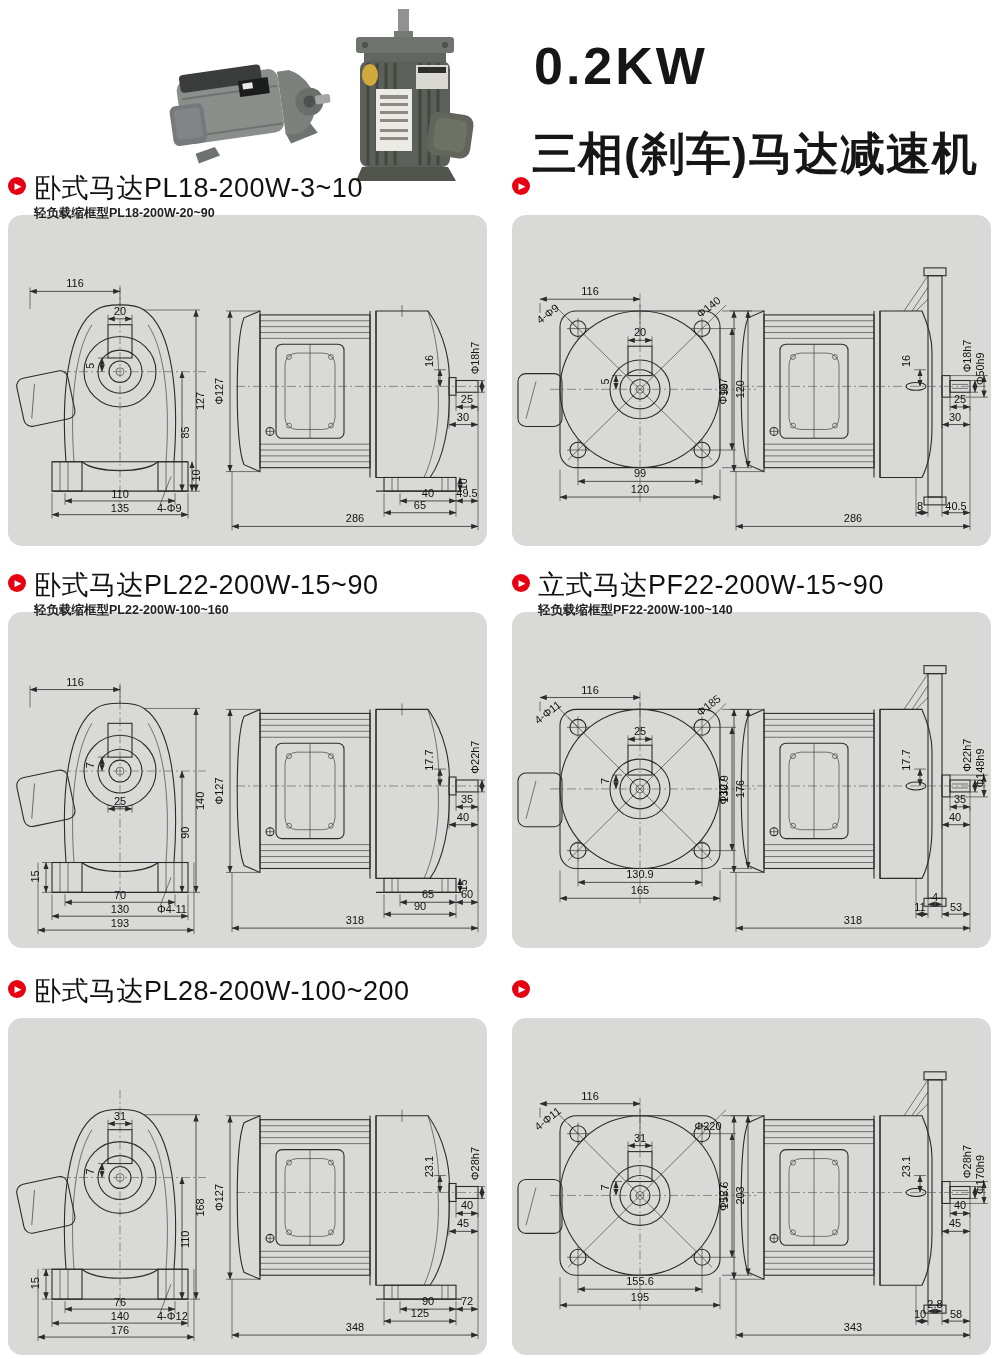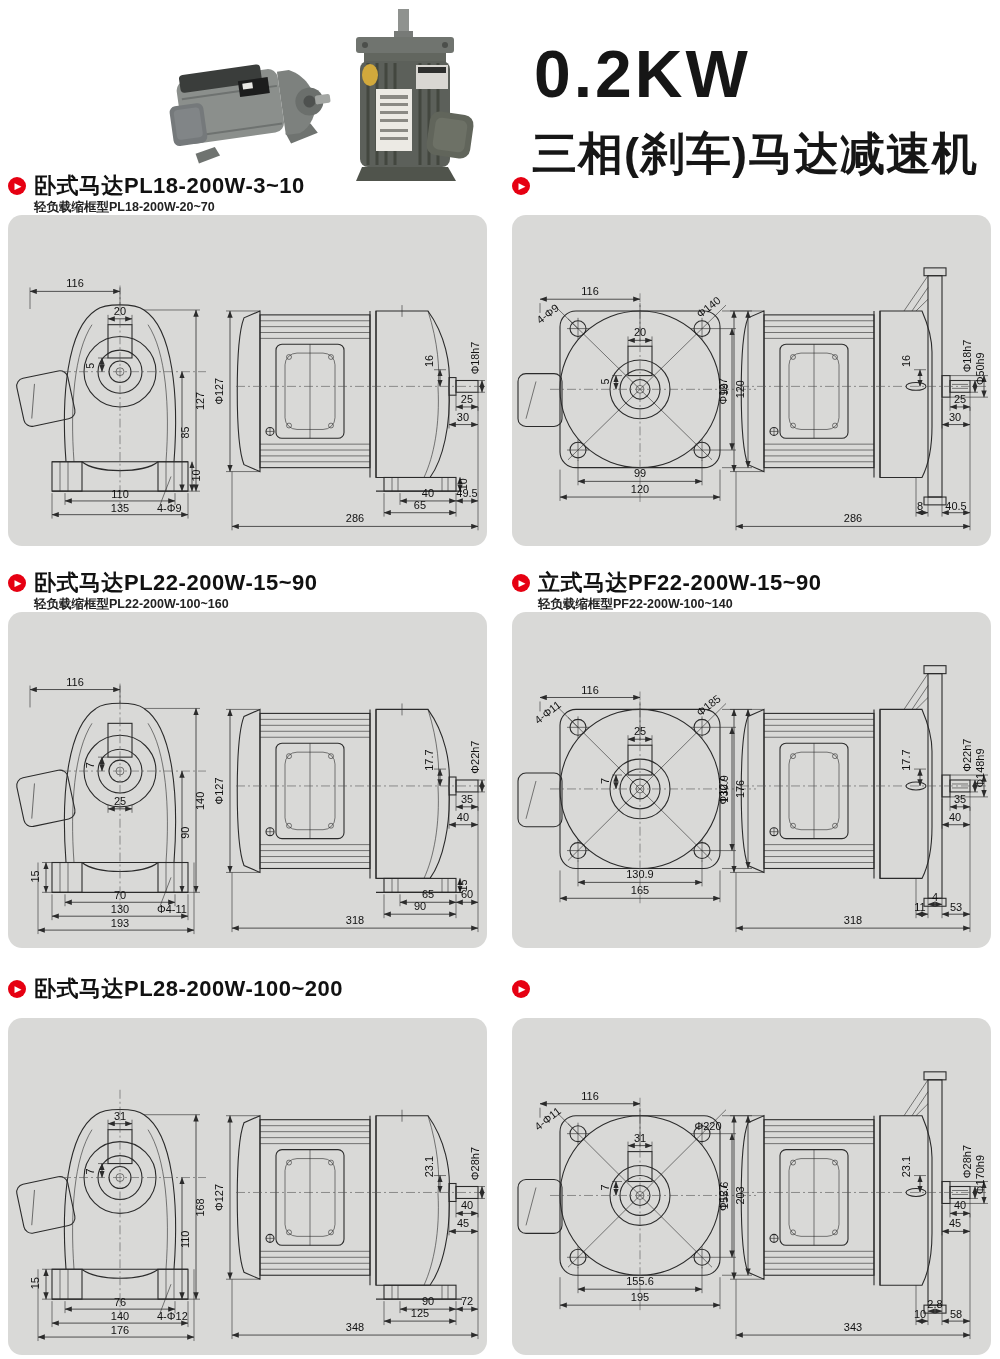--- a/index.html
+++ b/index.html
@@ -1,32 +1,32 @@
 <!DOCTYPE html>
 <html><head>
 <meta charset="utf-8">
 <style>
   *{margin:0;padding:0;box-sizing:border-box}
   html,body{width:1000px;height:1359px}
   body{position:relative;background:#fff;overflow:hidden;
        font-family:"Liberation Sans","DejaVu Sans",sans-serif;color:#111}
-  .kw{position:absolute;left:534px;top:36px;font-size:66px;font-weight:bold;
+  .kw{position:absolute;left:534px;top:36px;font-size:52px;font-weight:bold;
       letter-spacing:3px;color:#161616}
   .main-title{position:absolute;left:532px;top:124px;font-size:45px;font-weight:bold;
       letter-spacing:1px;color:#161616;white-space:nowrap}
   .photo{position:absolute}
   .photo-h{left:164px;top:50px;width:170px;height:118px}
   .photo-v{left:332px;top:5px;width:152px;height:182px}
   .photo svg{width:100%;height:100%;display:block}
   .sec{position:absolute;width:479px}
   .sec-head{display:flex;gap:8px;height:40px;align-items:flex-start}
   .bullet{width:18px;height:18px;border-radius:50%;background:#e60012;color:#fff;
       display:flex;align-items:center;justify-content:center;flex:0 0 18px;margin-top:4px}
   .tri{font-size:9px;line-height:1;transform:translateX(1px)}
-  .ht .t{font-size:22px;font-weight:bold;line-height:1.15;letter-spacing:.5px;white-space:nowrap}
+  .ht .t{font-size:27px;font-weight:normal;line-height:1.15;letter-spacing:.5px;white-space:nowrap}
   .ht .st{font-size:12.5px;font-weight:bold;color:#222;margin-top:1px;white-space:nowrap}
   .panel{background:#d9d9d7;border-radius:14px;width:479px;margin-top:2px;overflow:hidden}
   .panel svg{display:block;width:100%;height:100%}
   svg .ln{stroke:#2b2b2b;stroke-width:1.1;fill:none}
   svg .th{stroke:#2b2b2b;stroke-width:.6;fill:none}
   svg .dim{stroke:#2b2b2b;stroke-width:.8;fill:none}
   svg .cl{stroke:#555;stroke-width:.6;fill:none;stroke-dasharray:9 3 2 3}
   svg text.dl{font-family:"Liberation Sans",sans-serif;font-size:11px;fill:#111}
 </style>
 </head>
@@ -95,21 +95,21 @@
   <div class="kw">0.2KW</div>
   <div class="main-title">三相(刹车)马达减速机</div>
 
   <section class="sec" style="left:8px;top:173px">
     <div class="sec-head">
       <span class="bullet">
           <span class="tri">▶</span>
         </span>
       <div class="ht">
         <div class="t">卧式马达PL18-200W-3~10</div>
-        <div class="st">轻负载缩框型PL18-200W-20~70</div>
+        <div class="st">轻负载缩框型PL18-200W-20~90</div>
       </div>
     </div>
     <div class="panel" style="height:331px">
         <svg viewBox="0 0 479 338" preserveAspectRatio="none">
           <defs>
             <marker id="ar0" viewBox="0 0 8 6" refX="7.6" refY="3" markerWidth="9" markerHeight="7" orient="auto-start-reverse">
               <path d="M0,0L8,3L0,6Z" fill="#2b2b2b"></path>
             </marker>
           </defs>
           <g>

